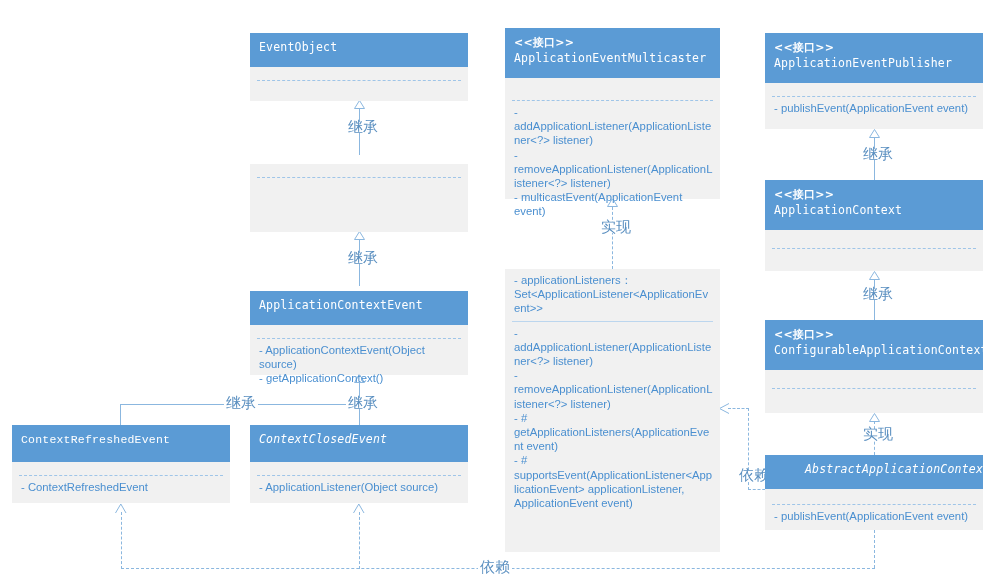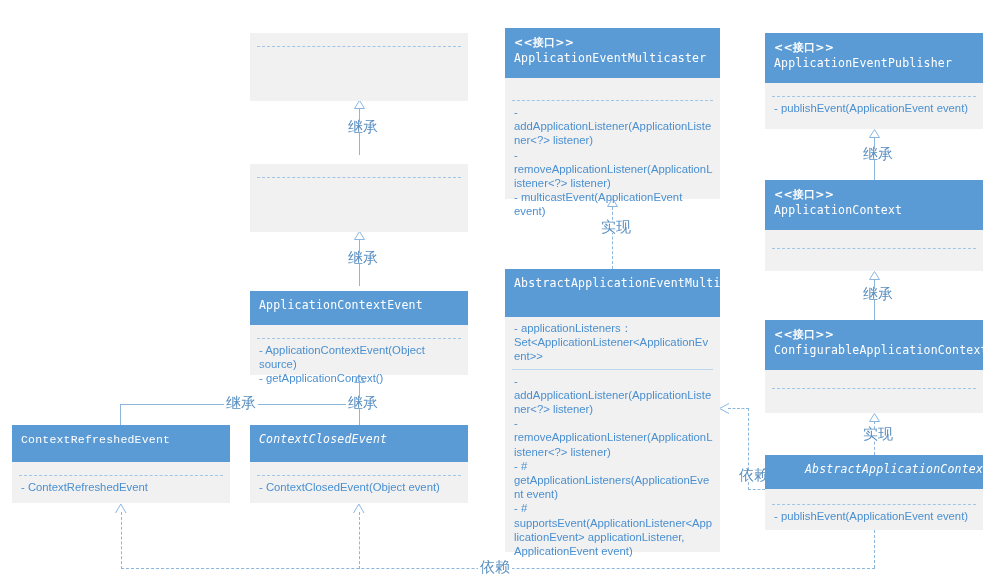--- a/index.html
+++ b/index.html
@@ -170,20 +170,23 @@
       </svg>
   </div>
   <div class="arrow-open" style="left:353px;top:503px;">
     <svg width="12" height="11">
         <polyline points="0.5,10 5.8,1 11,10" fill="none" stroke="#8BB7DF" stroke-width="1"></polyline>
       </svg>
   </div>
   <div class="lbl" style="left:478px;top:562px;">依赖</div>
 
   <div class="umlbox" style="left:250px;top:33px;width:218px;height:68px;">
+    <div class="uml-header" style="height:34px;">
+      <span class="cname">EventObject</span>
+    </div>
     <div class="uml-attrs" style="height:13px;"></div>
     <div class="uml-sep"></div>
     <div class="uml-ops"></div>
   </div>
 
   <div class="umlbox" style="left:250px;top:164px;width:218px;height:68px;">
     <div class="uml-attrs" style="height:9px;"></div>
     <div class="uml-sep"></div>
   </div>
 
@@ -210,42 +213,39 @@
     </div>
   </div>
 
   <div class="umlbox" style="left:250px;top:425px;width:218px;height:78px;">
     <div class="uml-header" style="height:37px;font-style:italic;">
       <span class="cname">ContextClosedEvent</span>
     </div>
     <div class="uml-attrs" style="height:13px;"></div>
     <div class="uml-sep"></div>
     <div class="uml-ops">
-      <span class="row">- ContextClosedEvent(Object event)</span>
+      <span class="row">- ApplicationListener(Object source)</span>
     </div>
   </div>
 
   <div class="umlbox" style="left:505px;top:28px;width:215px;height:171px;">
     <div class="uml-header" style="height:50px;">
       <span class="stereo">&lt;&lt;接口&gt;&gt;</span>
       <span class="cname">ApplicationEventMulticaster</span>
     </div>
     <div class="uml-attrs" style="height:22px;"></div>
     <div class="uml-sep"></div>
     <div class="uml-ops">
       <span class="row">- addApplicationListener(ApplicationListener&lt;?&gt; listener)</span>
       <span class="row">- removeApplicationListener(ApplicationListener&lt;?&gt; listener)</span>
       <span class="row">- multicastEvent(ApplicationEvent event)</span>
     </div>
   </div>
 
   <div class="umlbox" style="left:505px;top:269px;width:215px;height:283px;">
-    <div class="uml-header" style="height:48px;">
-      <span class="cname">AbstractApplicationEventMulticaster</span>
-    </div>
     <div class="uml-attrs">
       <span class="row">- applicationListeners：Set&lt;ApplicationListener&lt;ApplicationEvent&gt;&gt;</span>
     </div>
     <div class="uml-sep solid"></div>
     <div class="uml-ops">
       <span class="row">- addApplicationListener(ApplicationListener&lt;?&gt; listener)</span>
       <span class="row">- removeApplicationListener(ApplicationListener&lt;?&gt; listener)</span>
       <span class="row">- # getApplicationListeners(ApplicationEvent event)</span>
       <span class="row">- # supportsEvent(ApplicationListener&lt;ApplicationEvent&gt; applicationListener, ApplicationEvent event)</span>
     </div>

